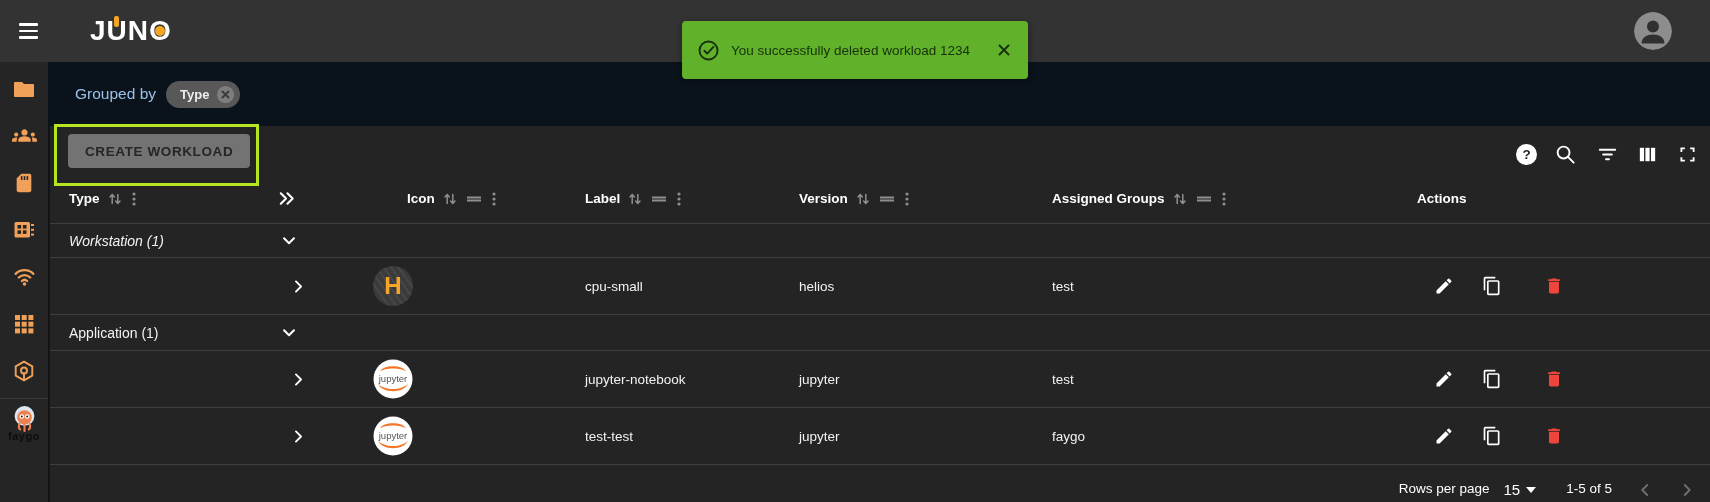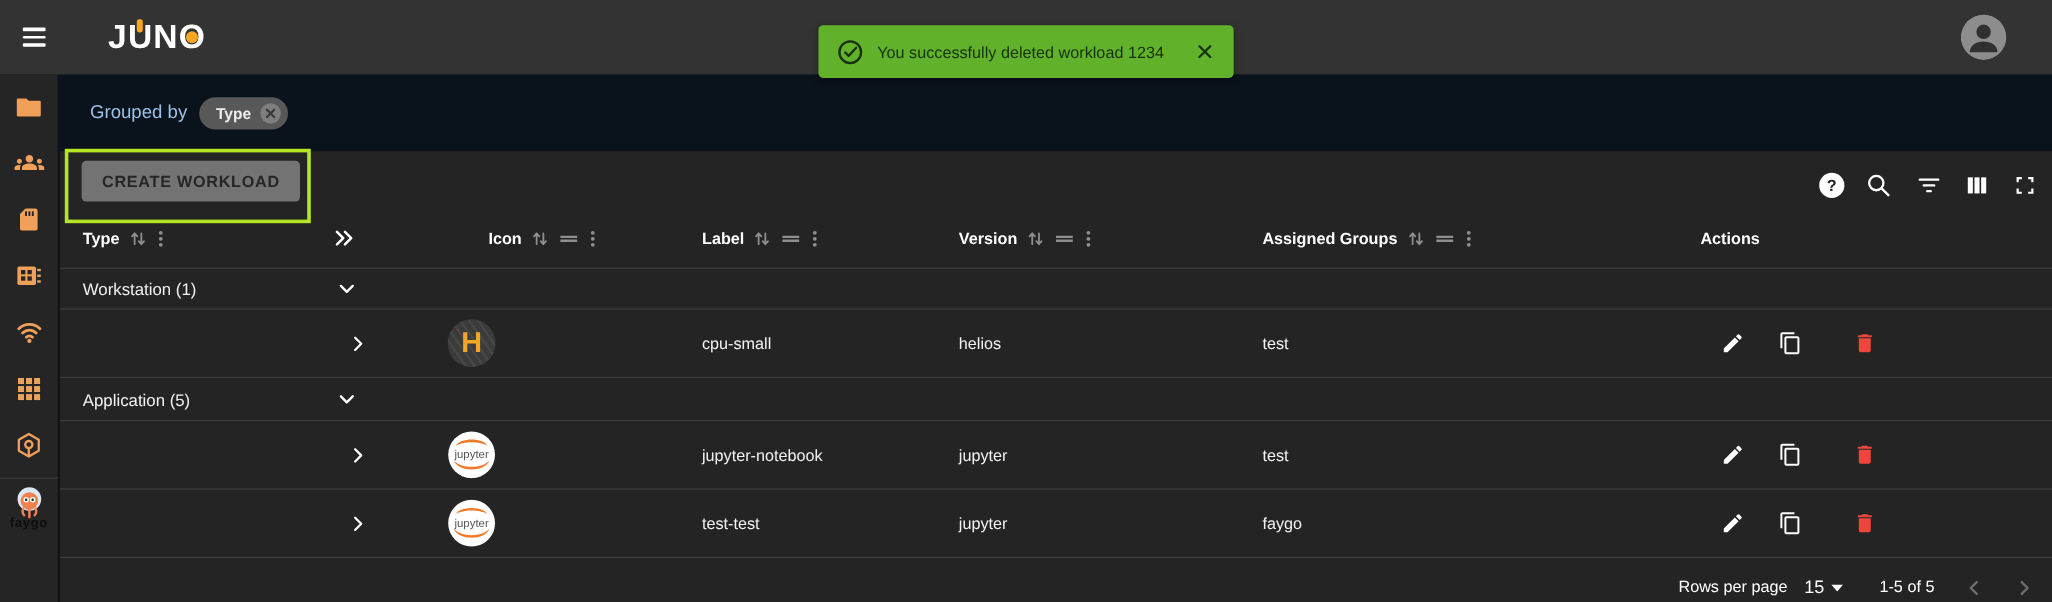--- a/index.html
+++ b/index.html
@@ -10,21 +10,21 @@
   }
   
   .topbar{position:absolute;left:0;top:0;width:1710px;height:62px;background:#333333;z-index:10;display:flex;align-items:center;}
   .hamburger{width:40px;height:40px;margin-left:8px;display:flex;flex-direction:column;justify-content:center;gap:4px;align-items:center;cursor:pointer;}
   .hamburger span{display:block;width:19px;height:2.6px;background:#fff;border-radius:1px;}
   .logo{position:relative;margin-left:42px;color:#fff;font-weight:bold;font-size:28px;letter-spacing:1px;user-select:none;}
   .logo .u-tick{position:absolute;left:24px;top:1px;width:5px;height:11px;background:#f5a623;border-radius:2px;}
   .logo .o-dot{position:absolute;left:65px;top:11px;width:10px;height:10px;background:#f5a623;border-radius:50%;}
   .avatar{position:absolute;right:38px;top:12px;width:38px;height:38px;border-radius:50%;cursor:pointer;}
   
-  .toast{position:absolute;left:50%;transform:translateX(-50%);top:21px;height:44px;background:#61b22a;border-radius:4px;display:flex;align-items:center;padding:0 16px;z-index:30;box-shadow:0 2px 6px rgba(0,0,0,.4);}
+  .toast{position:absolute;left:50%;transform:translateX(-50%);top:21px;height:58px;background:#61b22a;border-radius:4px;display:flex;align-items:center;padding:0 16px;z-index:30;box-shadow:0 2px 6px rgba(0,0,0,.4);}
   .toast .msg{color:#17300d;font-size:13.5px;margin:0 26px 0 12px;white-space:nowrap;}
   .toast svg{display:block;}
   .toast .close{cursor:pointer;display:flex;}
   
   .sidebar{position:absolute;left:0;top:62px;width:48px;height:440px;background:#252525;z-index:5;display:flex;flex-direction:column;align-items:center;padding-top:3px;box-sizing:border-box;}
   .side-item{width:48px;height:47px;display:flex;align-items:center;justify-content:center;cursor:pointer;color:#f0a058;}
   .side-item svg{display:block;}
   .side-divider{width:48px;height:1px;background:#3a3a3a;margin:4px 0 6px 0;}
   .argo{display:flex;flex-direction:column;align-items:center;cursor:pointer;}
   .argo-label{font-size:11px;font-weight:bold;color:#0d0d0d;margin-top:-2px;letter-spacing:.5px;}
@@ -35,21 +35,21 @@
   .chip-text{color:#ececec;font-size:13px;font-weight:bold;margin-right:7px;}
   .chip-x{display:flex;cursor:pointer;}
   
   .card{position:absolute;left:48px;top:126px;width:1662px;height:376px;background:#242424;box-sizing:border-box;border-left:2px solid #101418;}
   .annotation{position:absolute;left:4px;top:-2px;width:205px;height:62px;border:3px solid #b6e623;box-sizing:border-box;z-index:8;pointer-events:none;}
   .card-toolbar{position:relative;height:48px;}
   .create-btn{position:absolute;left:18px;top:8px;height:34px;padding:0 17px;background:#737373;border:none;border-radius:4px;color:#262626;font-family:"Liberation Sans",sans-serif;font-size:13.5px;font-weight:bold;letter-spacing:.6px;cursor:pointer;}
   .tool-ic{position:absolute;top:14px;width:28px;height:28px;display:flex;align-items:center;justify-content:center;cursor:pointer;}
   .row{position:relative;box-sizing:border-box;border-bottom:1px solid #3e3e3e;}
   .hdr-row{height:50px;}
-  .grp-row{height:34px;cursor:pointer;}
+  .grp-row{height:34px;cursor:pointer;font-style:italic;}
   .grp-row2{height:36px;cursor:pointer;}
   .data-row{height:57px;}
   .cell{position:absolute;top:0;bottom:0;display:flex;align-items:center;gap:7px;}
   .hdr-text{color:#fff;font-size:13.5px;font-weight:bold;white-space:nowrap;}
   .cell-text{color:#f2f2f2;font-size:13.5px;white-space:nowrap;}
   .grp-text{color:#f2f2f2;font-size:14px;}
   .hicon{display:flex;cursor:pointer;}
   .helios-ic{width:40px;height:40px;border-radius:50%;background:#3b3b3b;background-image:repeating-linear-gradient(55deg,rgba(255,255,255,.06) 0 2px,transparent 2px 6px);display:flex;align-items:center;justify-content:center;color:#f5a629;font-size:24px;font-weight:bold;}
   .action-ic{position:absolute;top:50%;transform:translateY(-50%);width:32px;height:32px;display:flex;align-items:center;justify-content:center;cursor:pointer;}
   
@@ -358,21 +358,21 @@
     </div>
     <div class="action-ic" style="left:1488px;">
       <svg width="20" height="20" viewBox="0 0 24 24">
           <path d="M6 19c0 1.1.9 2 2 2h8c1.1 0 2-.9 2-2V7H6v12zM19 4h-3.5l-1-1h-5l-1 1H5v2h14V4z" fill="#ef463c"></path>
         </svg>
     </div>
   </div>
 
   <div class="row grp-row2">
     <div class="cell" style="left:19px;">
-        <span class="grp-text">Application (5)</span>
+        <span class="grp-text">Application (1)</span>
       </div>
     <div class="cell" style="left:230px;">
       <svg width="18" height="18" viewBox="0 0 20 20">
           <path d="M4.5 7l5.5 5.5L15.5 7" fill="none" stroke="#fff" stroke-width="2.2" stroke-linecap="round" stroke-linejoin="round"></path>
         </svg>
     </div>
   </div>
 
   <div class="row data-row">
     <div class="cell" style="left:240px;">

